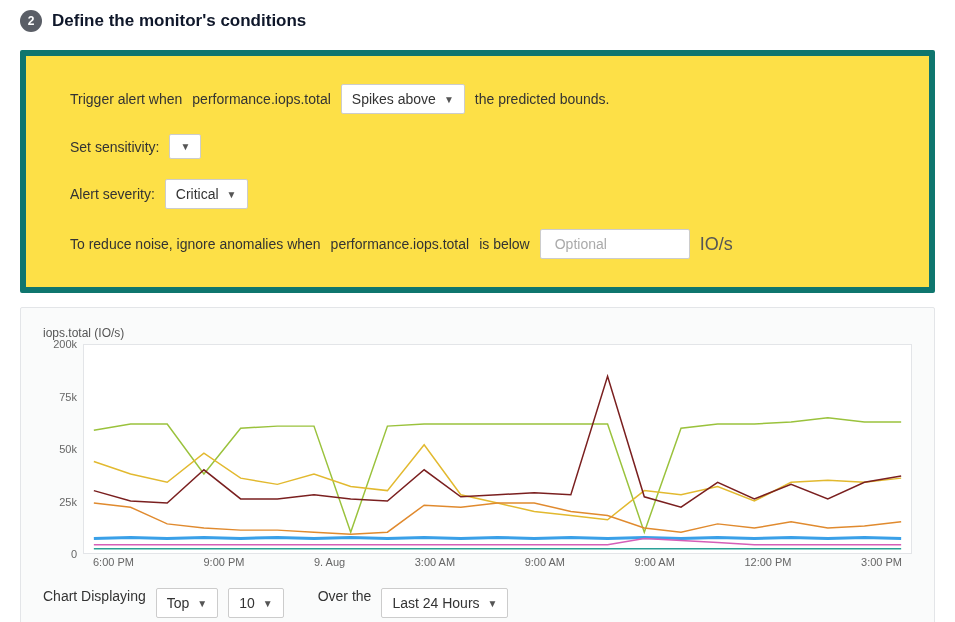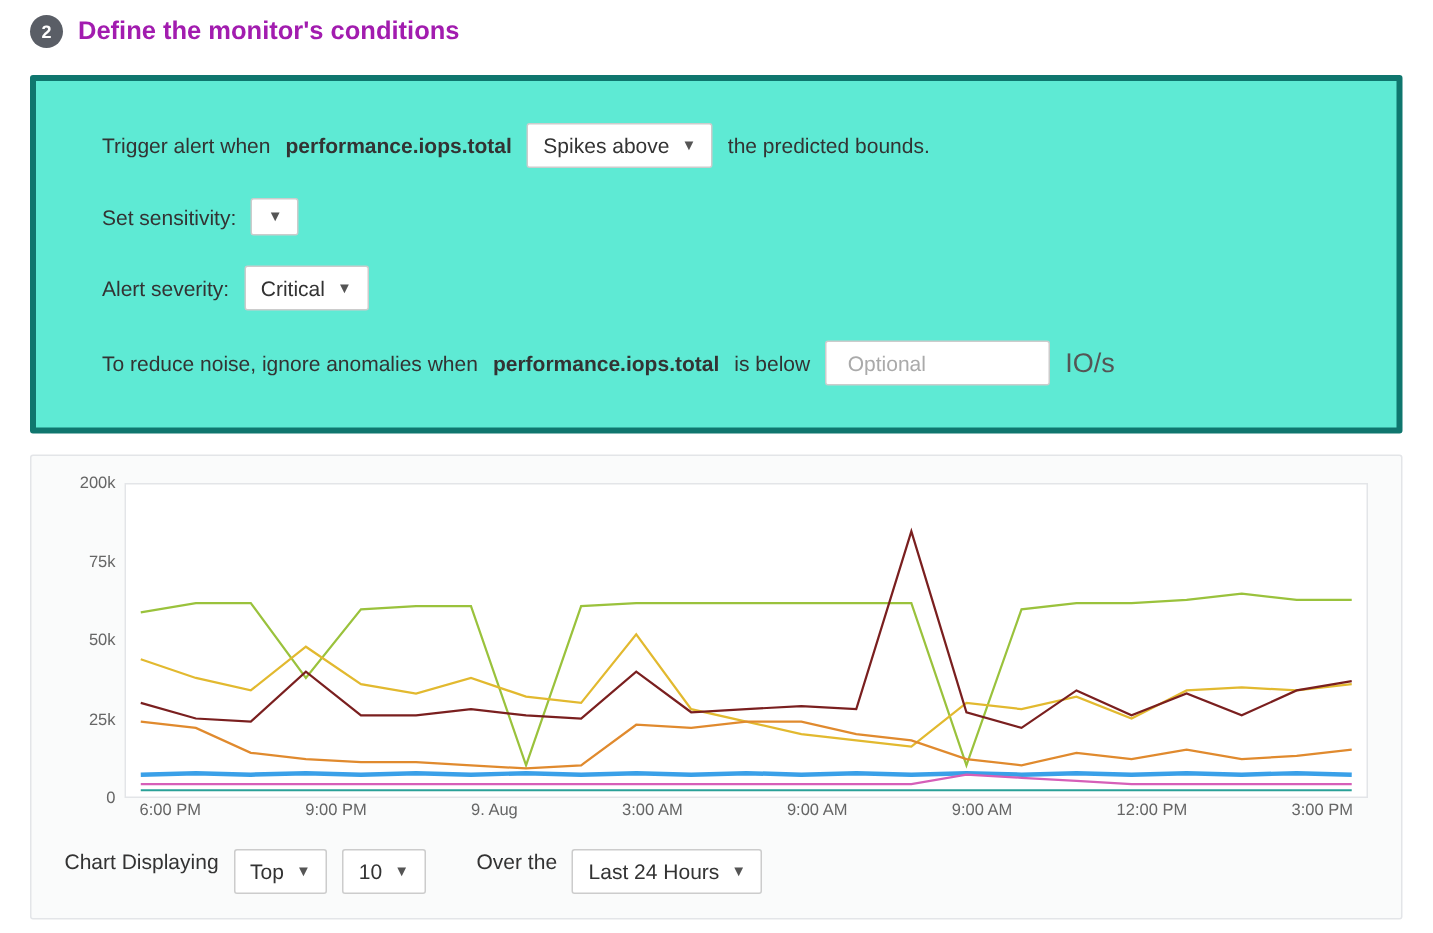--- a/index.html
+++ b/index.html
@@ -1,25 +1,25 @@
 <!DOCTYPE html>
 <html><head>
 <meta charset="utf-8">
 <style>
   * { box-sizing: border-box; margin: 0; padding: 0; }
   html, body { width: 955px; height: 622px; font-family: -apple-system, BlinkMacSystemFont, "Segoe UI", Helvetica, Arial, sans-serif; background: #fff; color: #333; }
   .wrapper { padding: 10px 20px 20px 20px; }
   .section-header { display: flex; align-items: center; gap: 10px; margin-bottom: 18px; }
   .step-circle { width: 22px; height: 22px; border-radius: 50%; background: #5a5e66; color: #fff; display: flex; align-items: center; justify-content: center; font-size: 12px; font-weight: 600; }
-  .section-title { font-size: 17px; font-weight: 700; color: #a21caf; }
-  .panel { border: 4px solid #0f766e; background: #5eead4; border-radius: 2px; padding: 28px 44px; margin-bottom: 14px; }
+  .section-title { font-size: 17px; font-weight: 700; color: #0f172a; }
+  .panel { border: 6px solid #0f766e; background: #fde047; border-radius: 2px; padding: 28px 44px; margin-bottom: 14px; }
   .form-row { display: flex; align-items: center; gap: 10px; margin-bottom: 20px; font-size: 14px; color: #333; }
   .form-row:last-child { margin-bottom: 0; }
   .label-txt { color: #333; }
-  .metric-strong { font-weight: 700; }
+  .metric-strong { font-weight: 400; }
   .select-box { display: inline-flex; align-items: center; gap: 8px; border: 1px solid #ccc; background: #fff; padding: 6px 10px; font-size: 14px; cursor: pointer; color:#333; border-radius: 2px; }
   .select-box .caret { font-size: 10px; color: #555; }
   .text-input { border: 1px solid #ccc; background: #fff; padding: 6px 14px; font-size: 14px; width: 150px; border-radius: 2px; }
   .text-input::placeholder { color: #aaa; }
   .unit { color: #555; font-size: 18px; }
   .chart-panel { border: 1px solid #e3e5e8; background: #fafbfb; border-radius: 2px; padding: 18px 22px 16px 22px; }
   .chart-title { font-size: 12px; color: #555; margin-bottom: 4px; }
   .chart-area { position: relative; height: 230px; display: flex; margin-bottom: 14px; }
   .y-axis { width: 40px; height: 210px; position: relative; font-size: 11px; color: #666; }
   .y-tick { position: absolute; right: 6px; transform: translateY(-50%); }
@@ -70,20 +70,21 @@
       <span class="label-txt">To reduce noise, ignore anomalies when</span>
       <span class="metric-strong">performance.iops.total</span>
       <span class="label-txt">is below</span>
       <input class="text-input" type="text" placeholder="Optional" style="">
       <span class="unit">IO/s</span>
     </div>
 
   </div>
 
   <div class="chart-panel">
+    <div class="chart-title">iops.total (IO/s)</div>
 
     <div class="chart-area">
       <div class="y-axis" id="y-axis">
           <div class="y-tick" style="top: 0px;">200k</div>
           <div class="y-tick" style="top: 52.5px;">75k</div>
           <div class="y-tick" style="top: 105px;">50k</div>
           <div class="y-tick" style="top: 157.5px;">25k</div>
           <div class="y-tick" style="top: 210px;">0</div>
         </div>
       <div class="plot-wrap">

